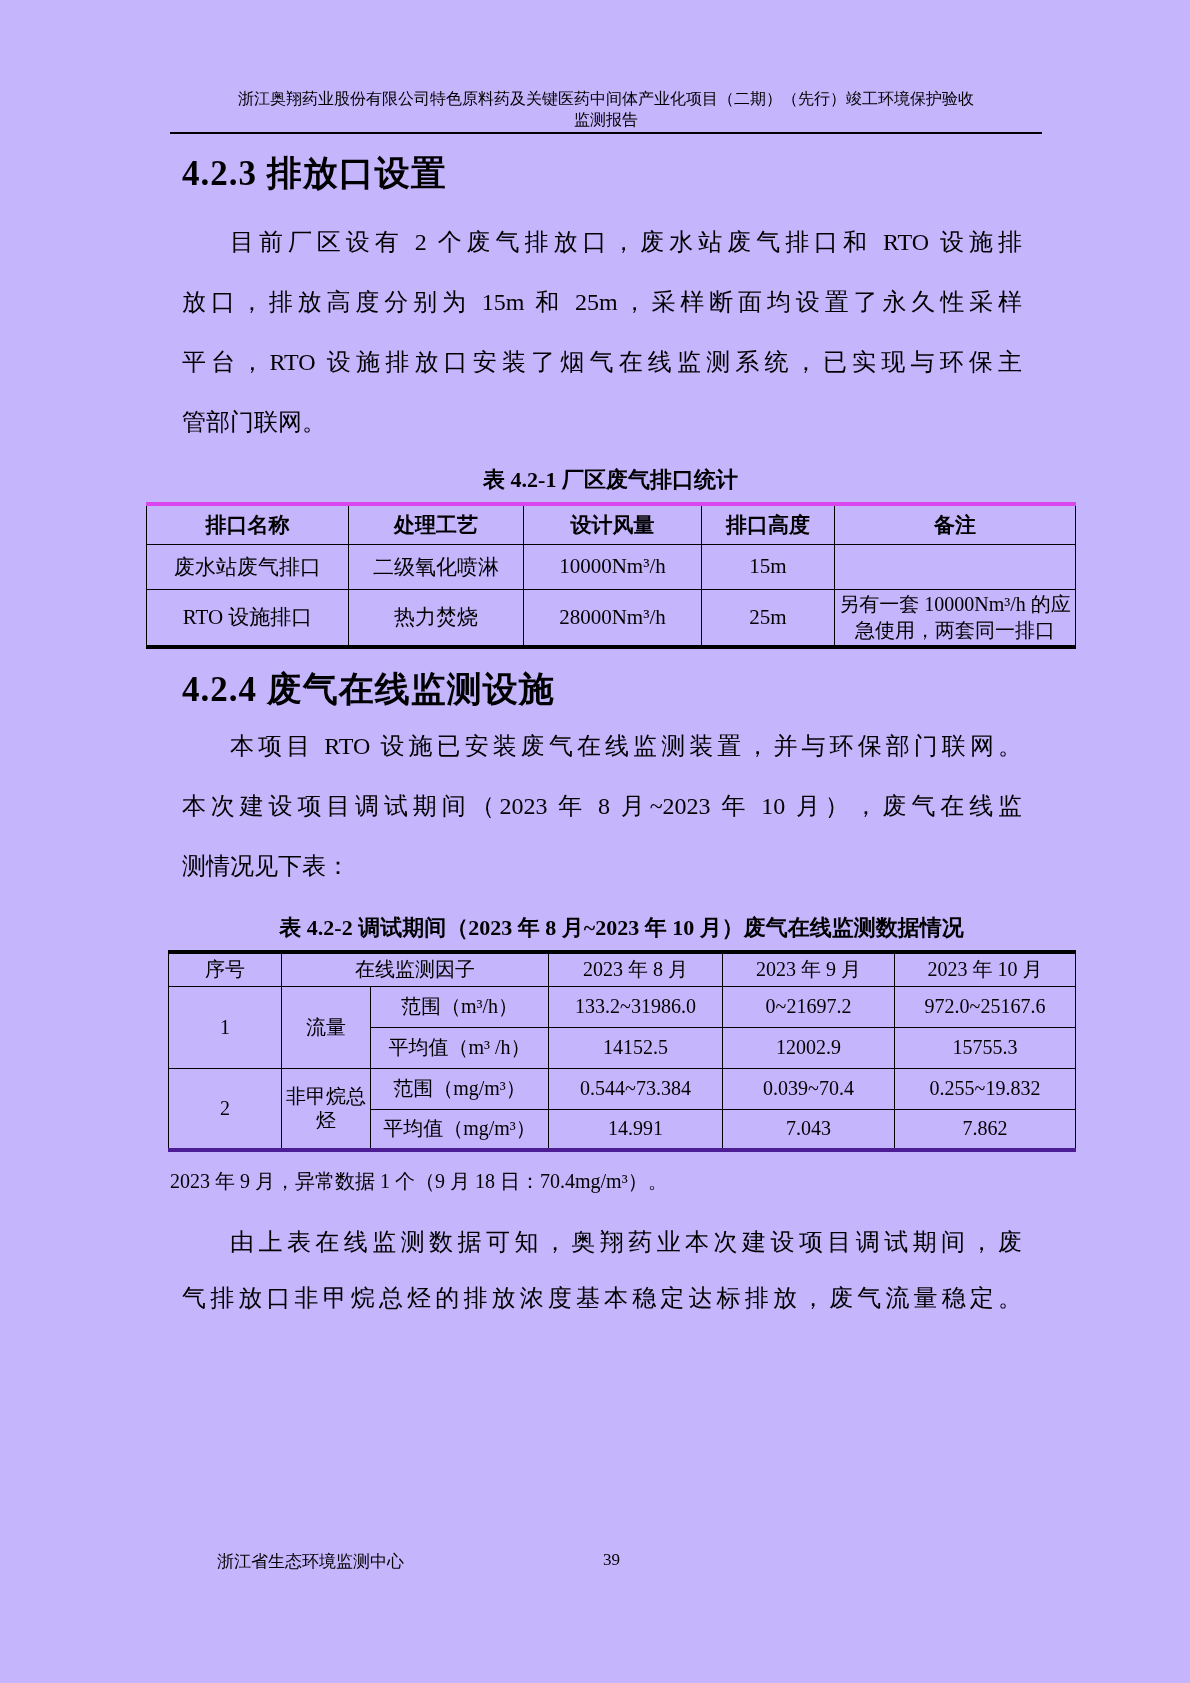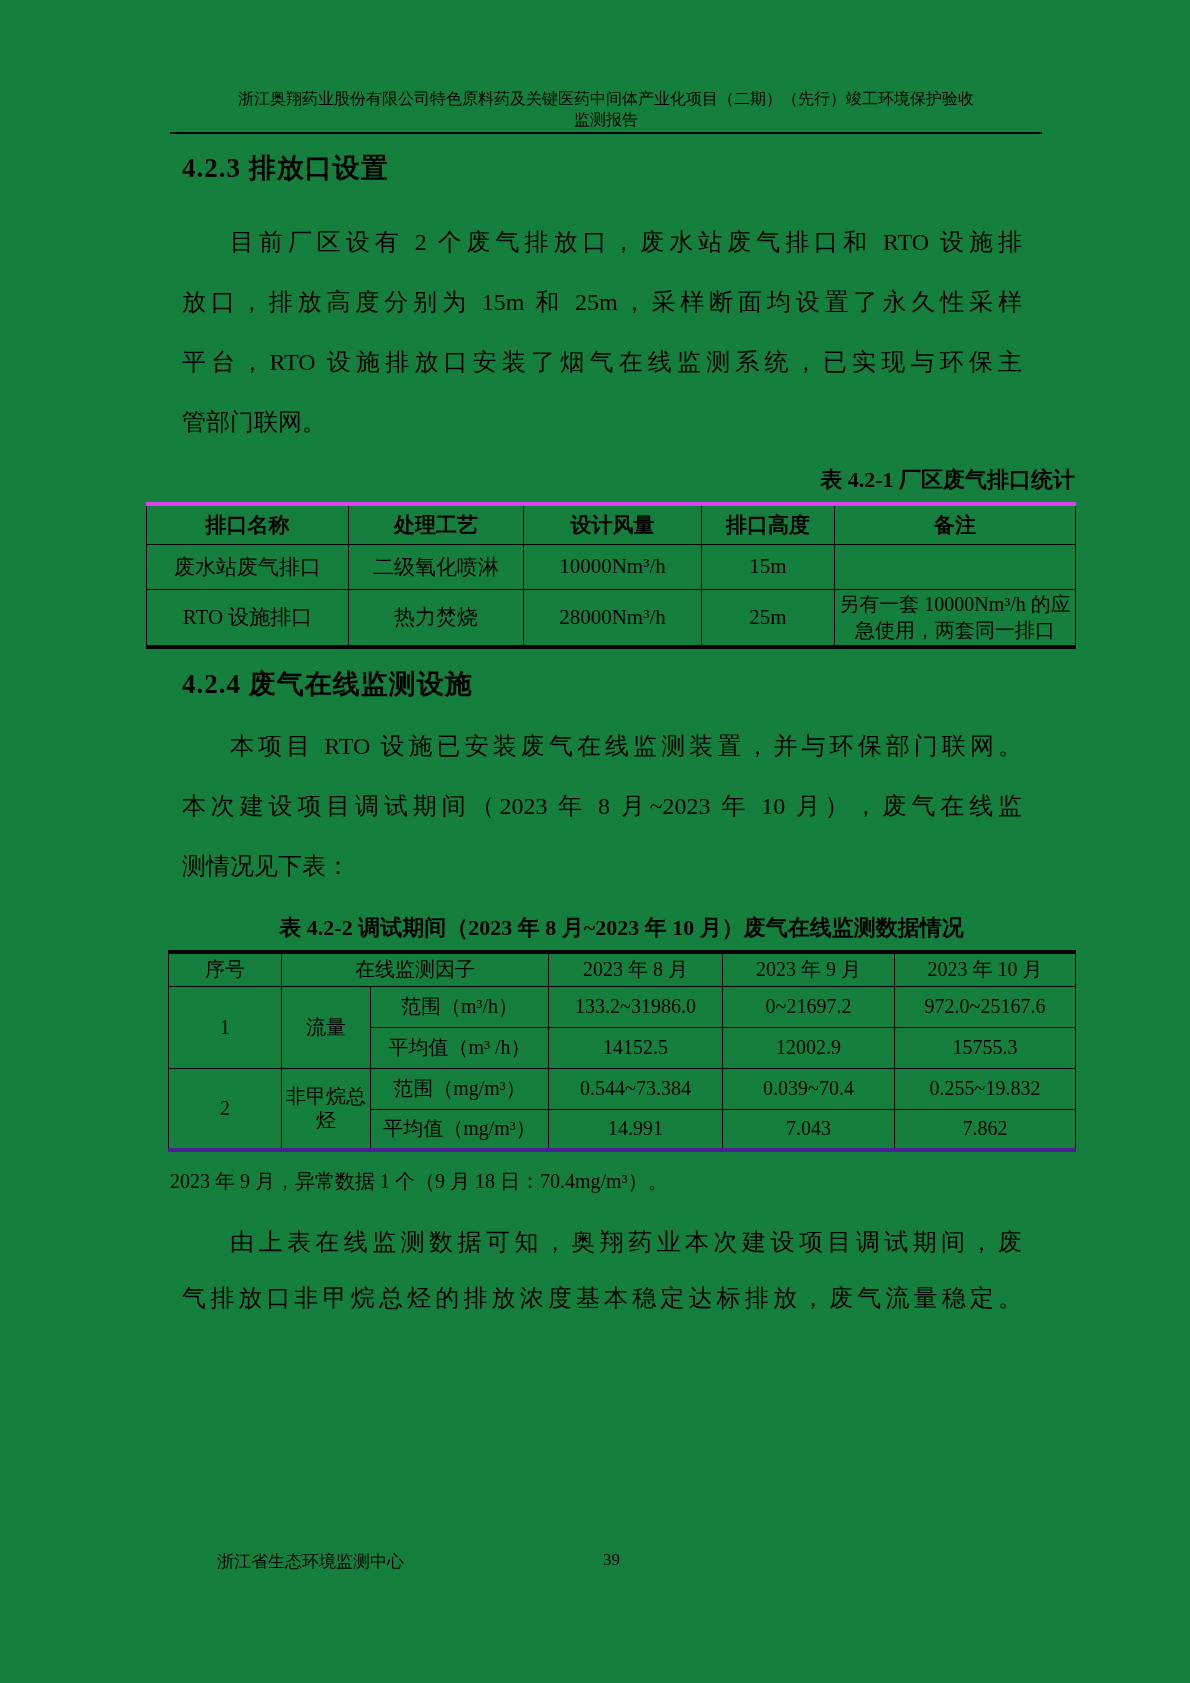--- a/index.html
+++ b/index.html
@@ -1,42 +1,42 @@
 <!DOCTYPE html>
 <html><head>
 <meta charset="utf-8">
 <style>
   html,body { margin:0; padding:0; background:#ffffff; }
   .page {
-    position:relative; width:1190px; height:1683px; background:#15803d;
+    position:relative; width:1190px; height:1683px; background:#c4b5fd;
     font-family:"Liberation Serif","DejaVu Serif",serif; color:#000;
     overflow:hidden;
   }
   
   .doc-header { position:absolute; top:88px; left:170px; width:872px;
     text-align:center; font-size:16px; line-height:21px; }
   .header-rule { position:absolute; top:132px; left:170px; width:872px;
     border-top:2px solid #000; height:0; }
   
-  .sec-heading { position:absolute; left:182px; font-size:27px; font-weight:bold;
+  .sec-heading { position:absolute; left:182px; font-size:35px; font-weight:bold;
     letter-spacing:1px; white-space:nowrap; }
   .h423 { top:150px; }
   .h424 { top:666px; }
   
   .para { position:absolute; left:182px; width:840px; font-size:24px;
     line-height:60px; }
   .p1 { top:212px; }
   .p2 { top:716px; }
   .closing { top:1214px; line-height:56px; }
   .jline { text-align:justify; text-align-last:justify; }
   .indent { text-indent:2em; }
   
   .tbl-caption { position:absolute; text-align:center; font-weight:bold;
     font-size:22px; }
-  .cap1 { top:465px; left:146px; width:929px;text-align:right; }
+  .cap1 { top:465px; left:146px; width:929px; }
   .cap2 { top:913px; left:168px; width:907px; }
   
   table.doc-table { position:absolute; border-collapse:collapse;
     table-layout:fixed; text-align:center; vertical-align:middle; }
   table.doc-table td, table.doc-table th { border:1px solid #000;
     padding:0 4px; vertical-align:middle; font-weight:normal; }
   table.t1 { top:502px; left:146px; width:929px; font-size:21px;
     border-top:4px solid #d946ef; border-bottom:4px solid #000; }
   table.t1 th { font-weight:bold; }
   table.t2 { top:950px; left:168px; width:907px; font-size:20px;

